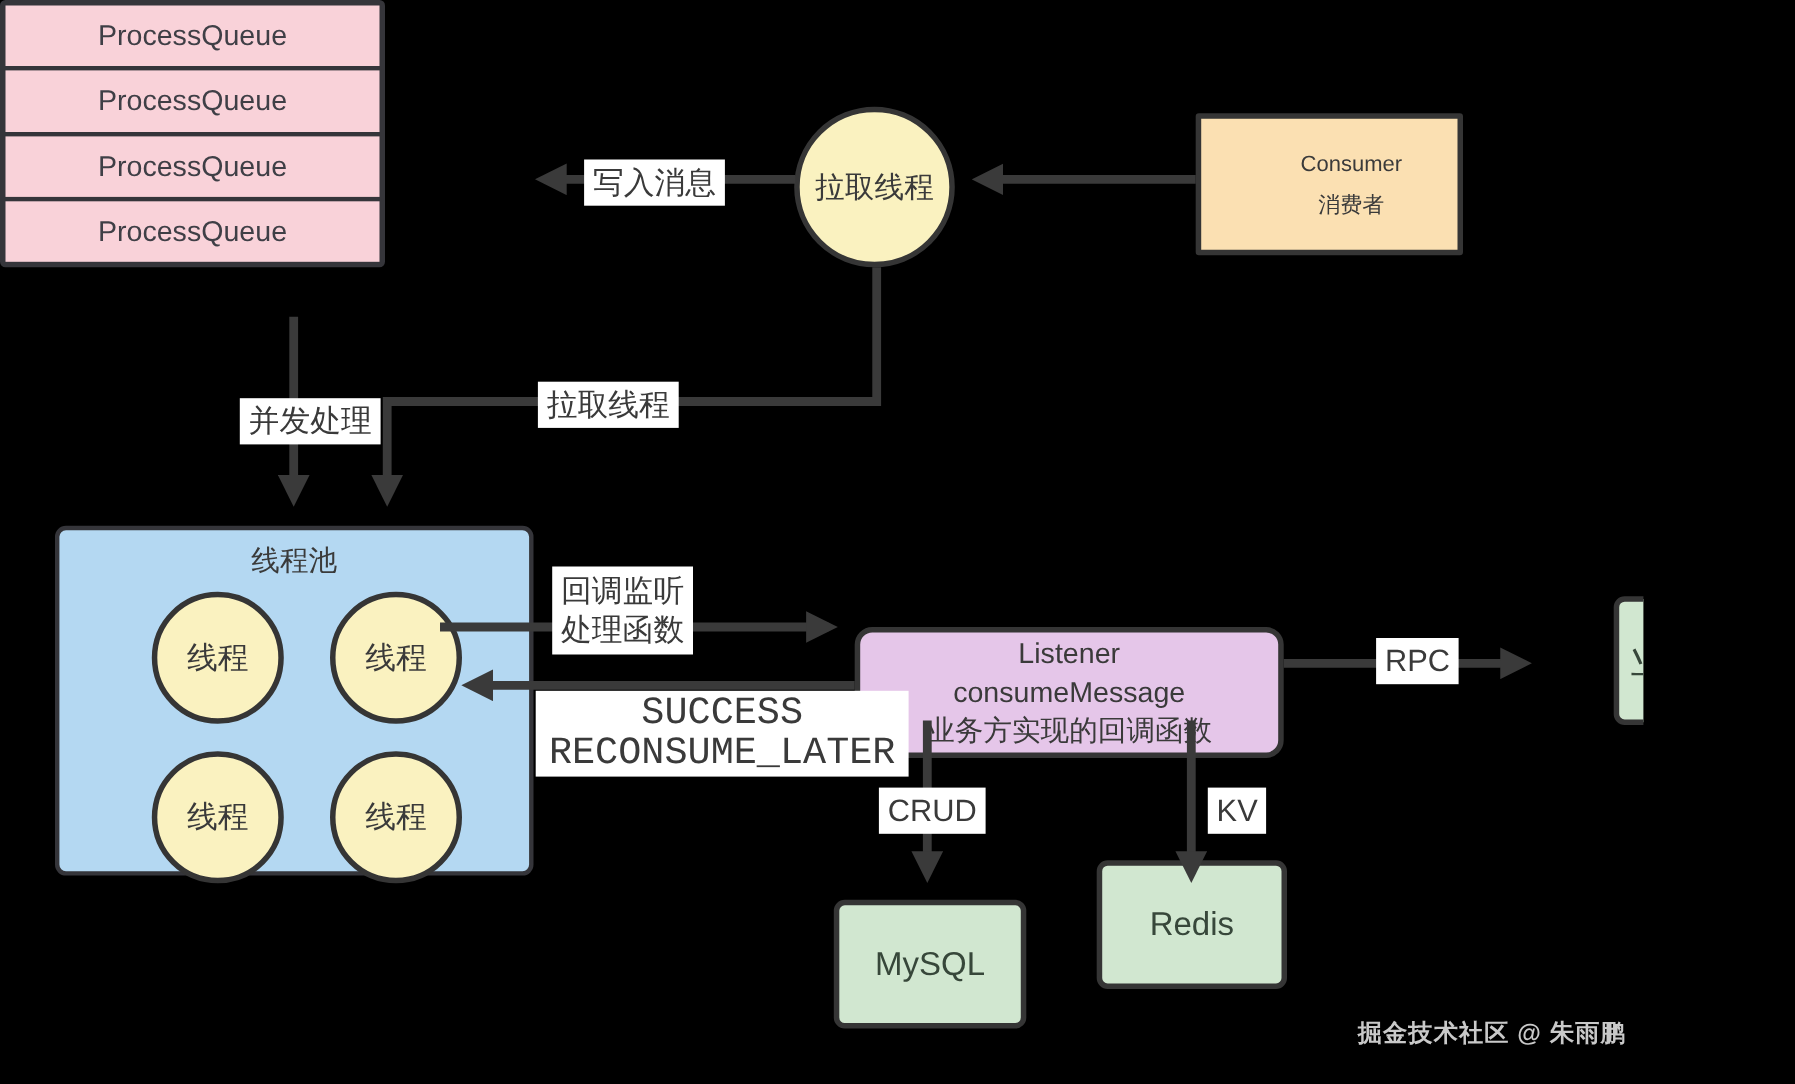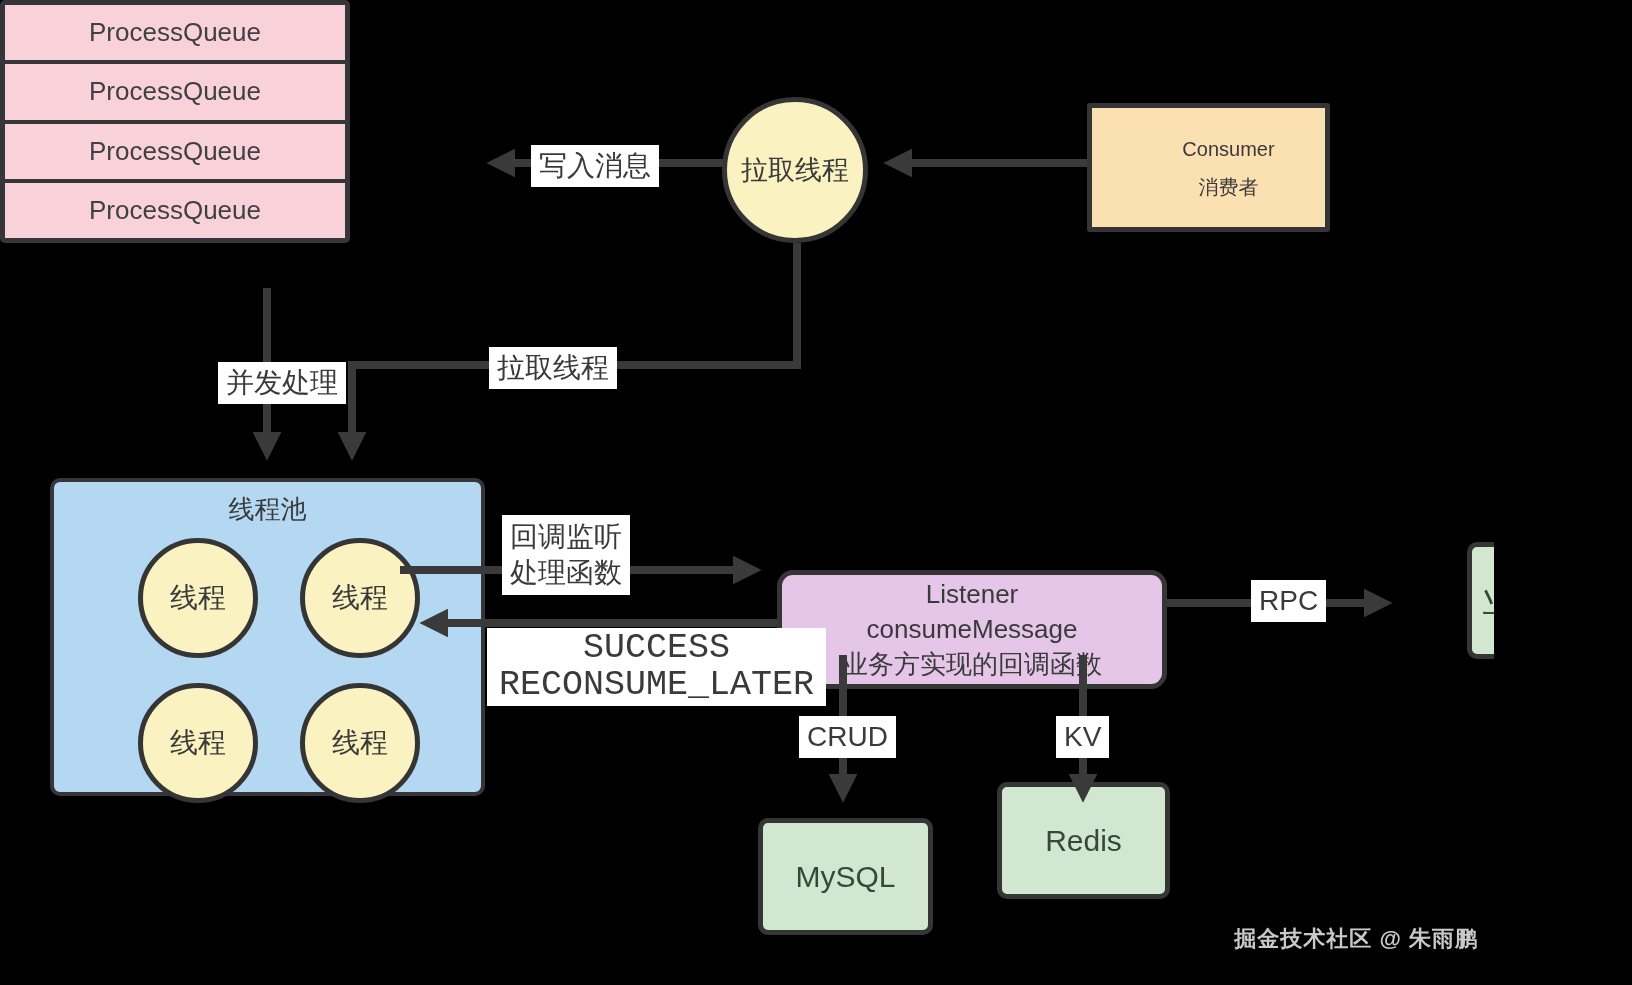--- a/index.html
+++ b/index.html
@@ -39,21 +39,21 @@
   
   .elabel{position:absolute;background:#fff;color:#3a3a3a;font-size:28px;line-height:34px;
           padding:4px 8px;white-space:nowrap;text-align:center;}
   .lbl-write{left:531px;top:145px;}
   .lbl-submit{left:489px;top:347px;}
   .lbl-concurrent{left:218px;top:362px;}
   .lbl-callback{left:502px;top:515px;line-height:36px;text-align:right;}
   .lbl-result{left:487px;top:628px;font-size:35px;line-height:37px;padding:2px 12px;font-family:Liberation Mono, monospace;}
   .lbl-rpc{left:1251px;top:580px;}
   .lbl-crud{left:799px;top:716px;}
-  .lbl-kv{left:1056px;top:716px;}
+  .lbl-kv{left:1098px;top:716px;}
 
   .watermark{position:absolute;right:16px;top:924px;font-size:22px;font-weight:bold;color:#c9c9c9;
              text-shadow:2px 3px 3px rgba(0,0,0,0.95);letter-spacing:1px;}
 </style>
 </head>
 <body>
 
 <div class="canvas">
 
   <div class="layer boxes">

